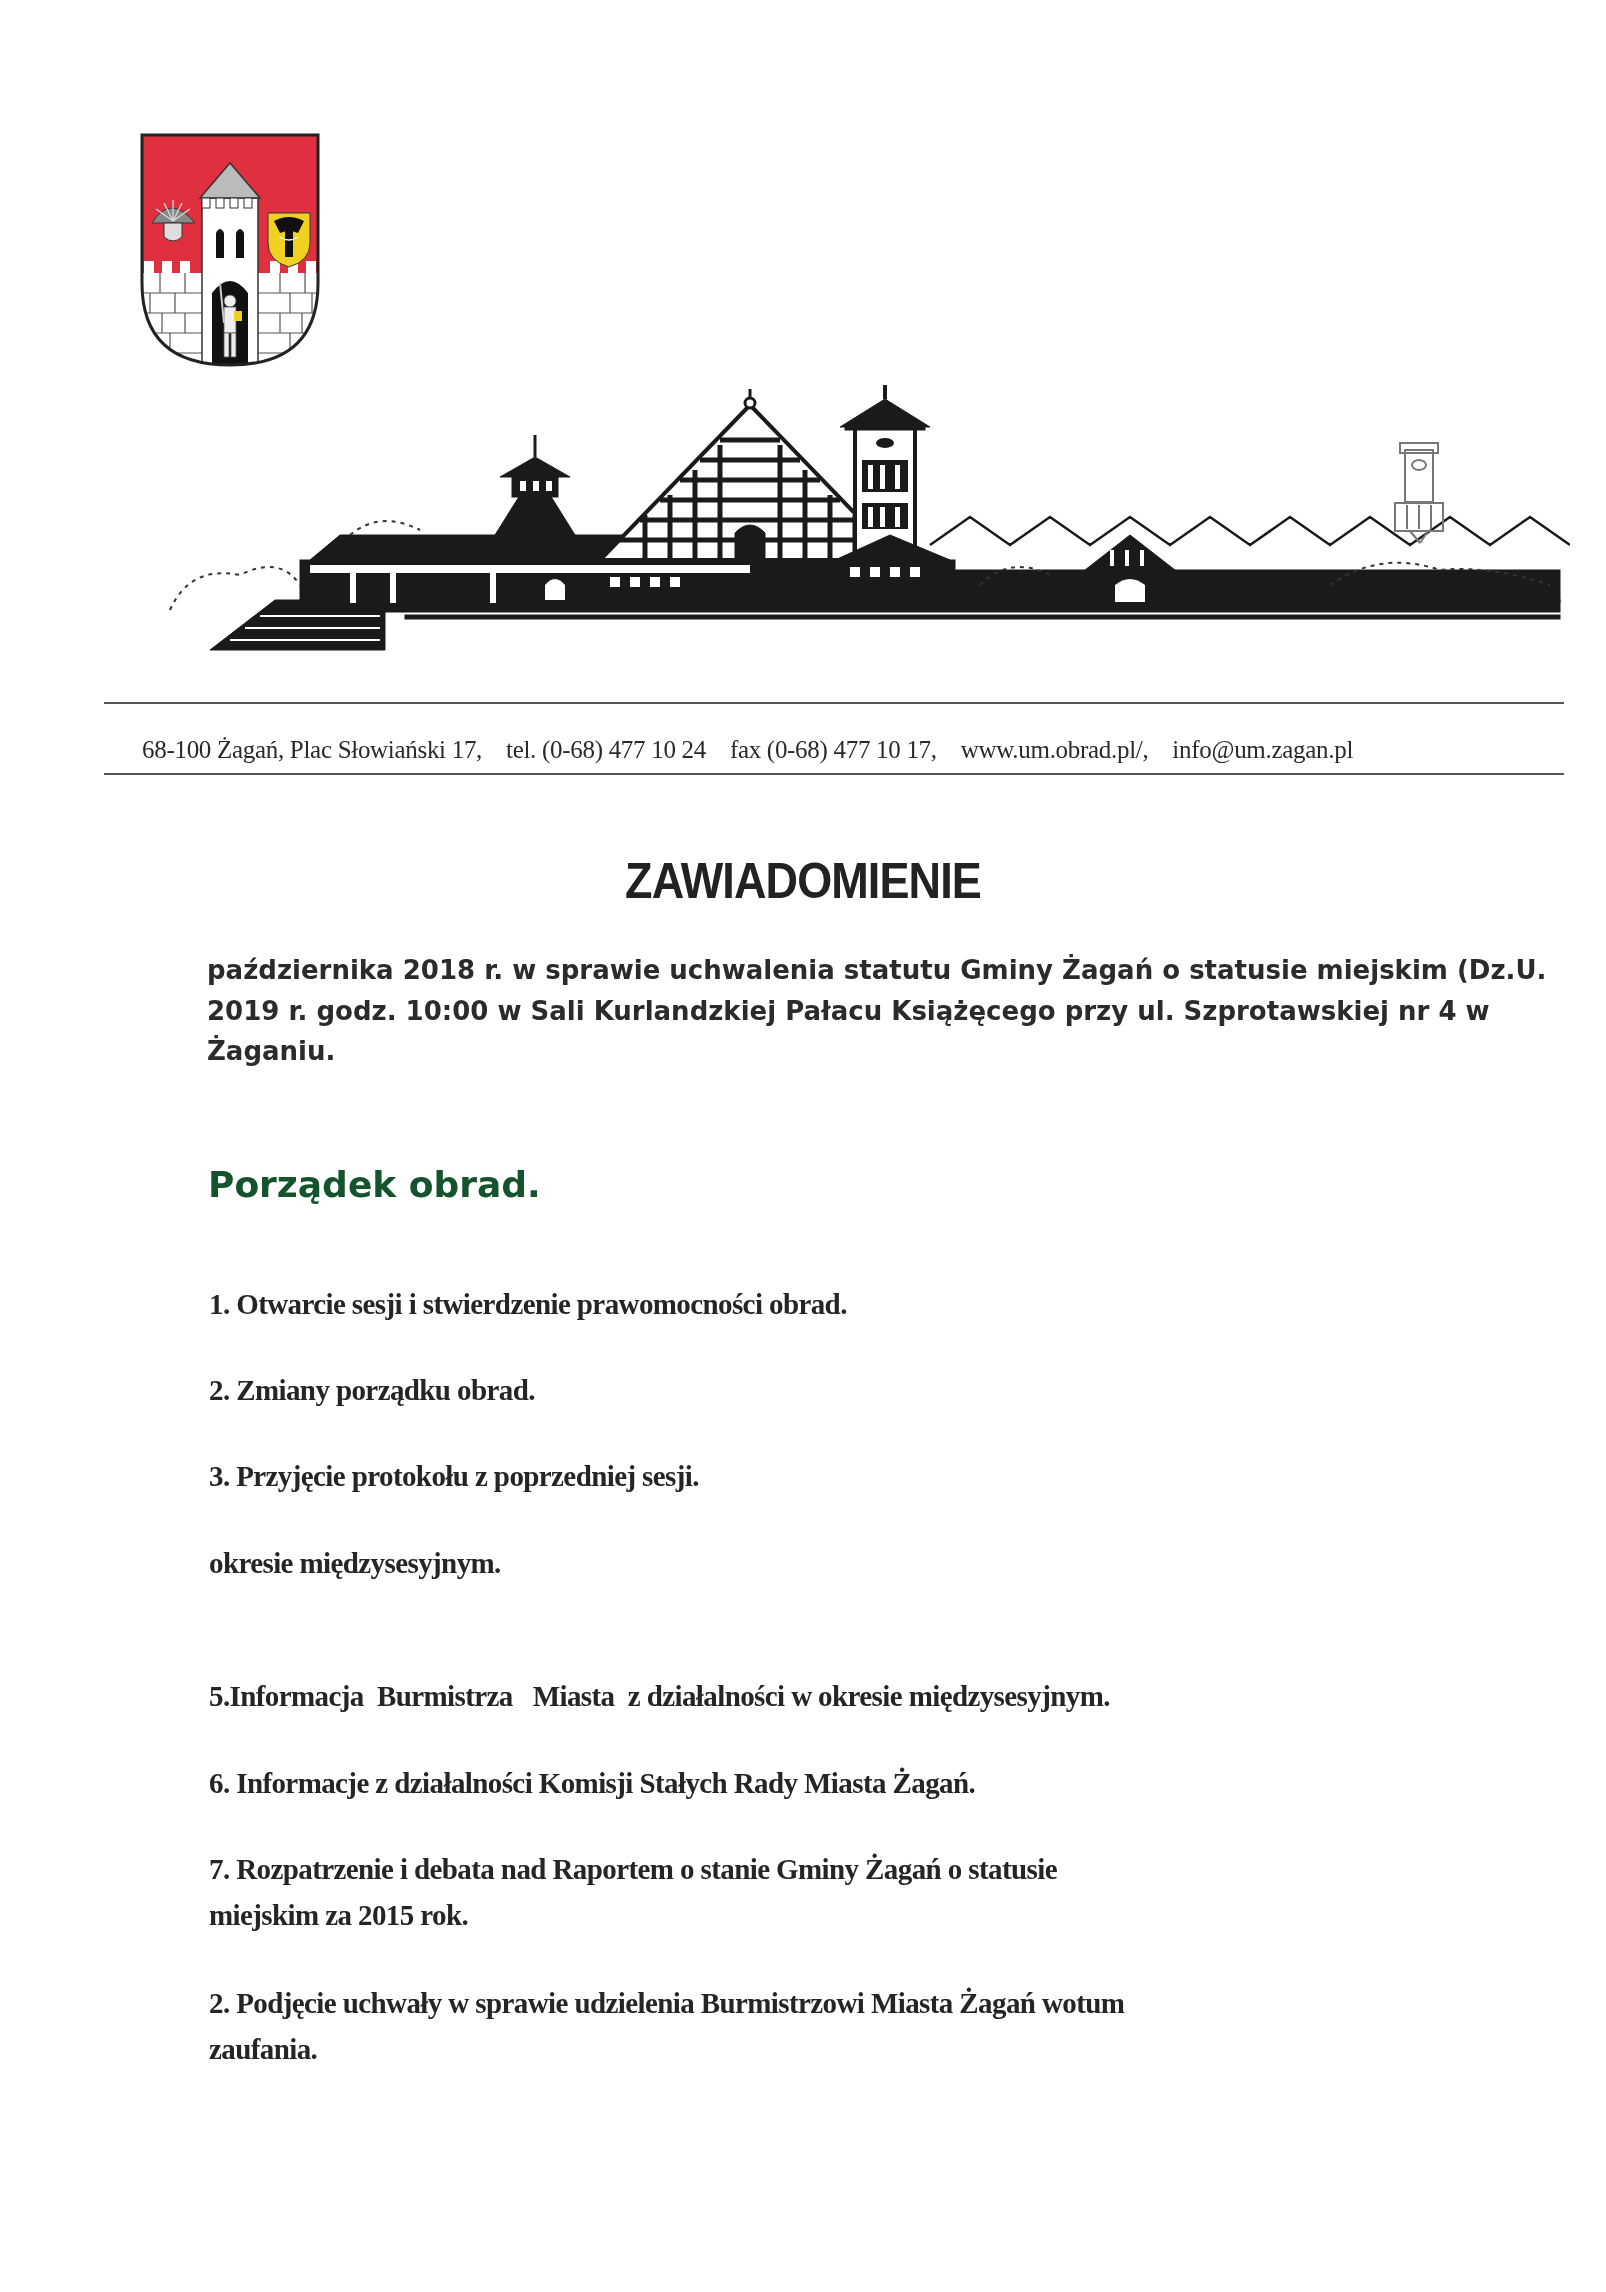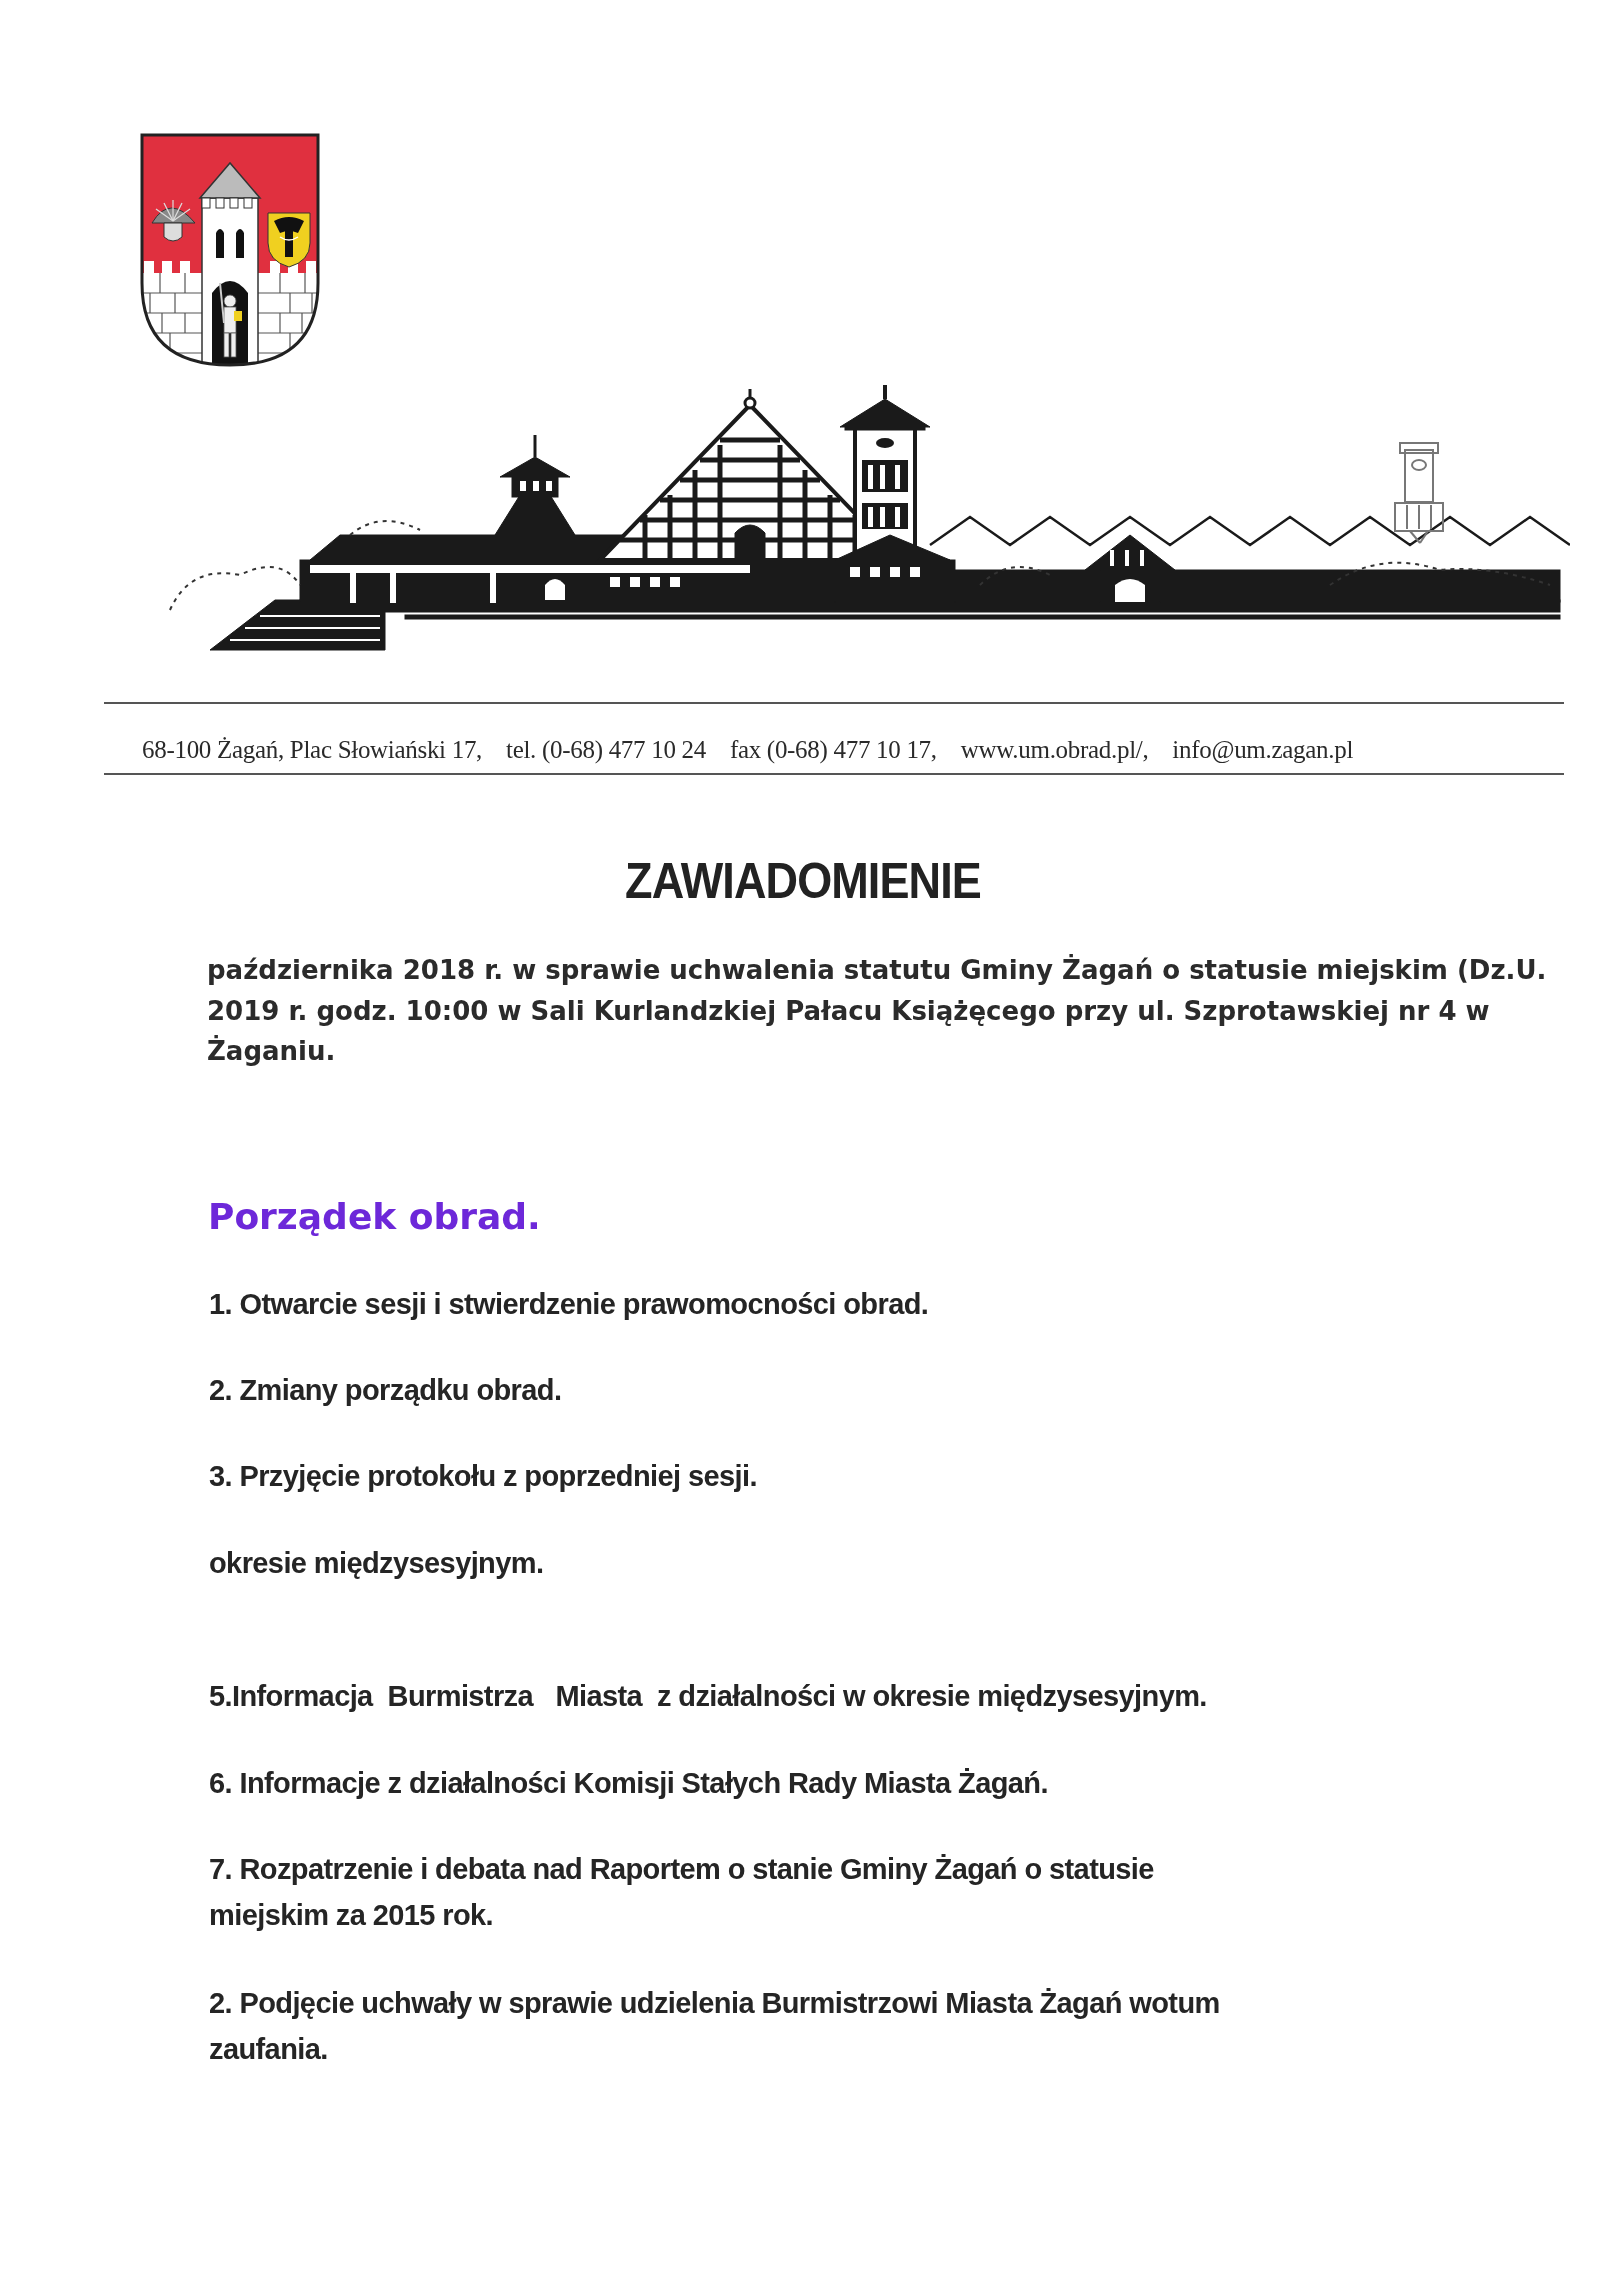--- a/index.html
+++ b/index.html
@@ -37,29 +37,29 @@
     
     #intro {
       left: 207px; top: 950px; width: 1240px;
       font-family: "DejaVu Sans", sans-serif; font-weight: bold;
       font-size: 26px; line-height: 40.5px; color: #2b2b2b;
     }
     #intro .line { display: block; white-space: nowrap; }
 
     
     #agenda-heading {
-      left: 208px; top: 1196px;
+      left: 208px; top: 1164px;
       font-family: "DejaVu Sans", sans-serif; font-weight: bold;
-      font-size: 36px; color: #6d28d9;
+      font-size: 36px; color: #14532d;
     }
 
     
     .agenda-item {
       position: absolute; left: 209px; width: 1260px;
-      font-family: Liberation Sans, sans-serif; font-weight: bold;
+      font-family: Liberation Serif, serif; font-weight: bold;
       font-size: 29px; line-height: 46px; color: #252525;
       letter-spacing: -0.6px;
     }
     .agenda-item .line { display: block; white-space: pre; }
   </style>
 </head>
 <body>
 
 <div class="abs" id="coat">
   <svg width="180" height="234" viewBox="0 0 180 234">

